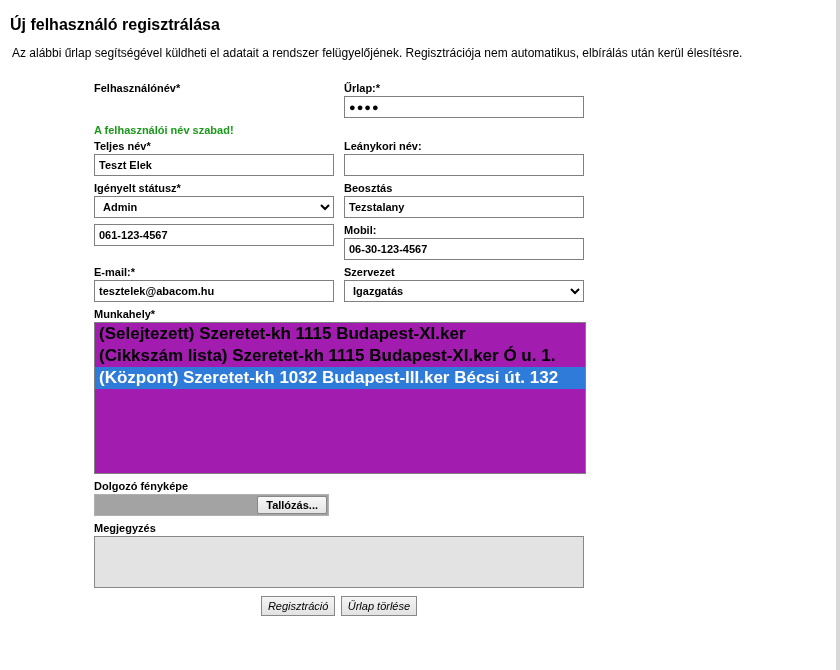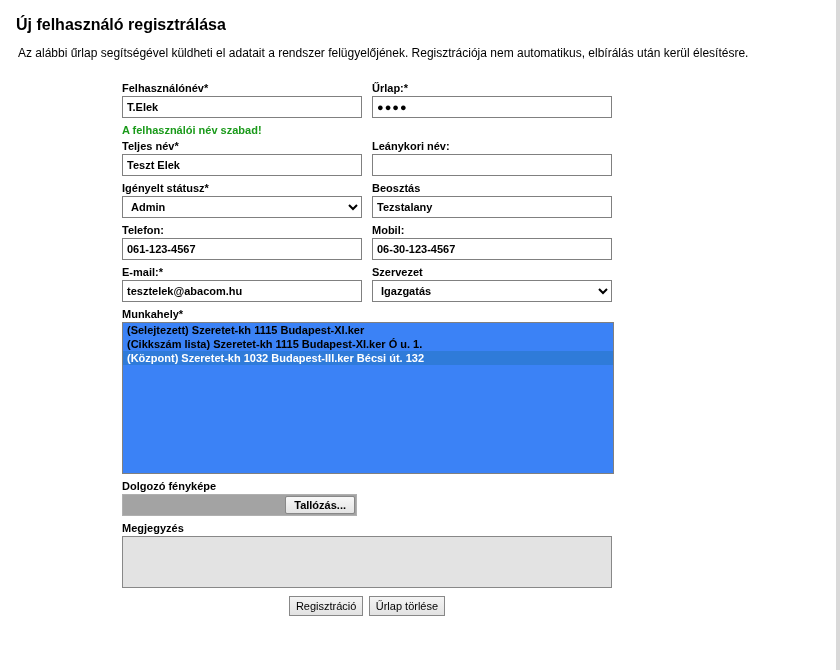--- a/index.html
+++ b/index.html
@@ -8,33 +8,33 @@
     font-family: Verdana, Geneva, sans-serif;
     font-size: 12px;
     color: #000;
     background: #fff;
   }
   .page {
     width: 840px;
     height: 670px;
     border-right: 4px solid #d9d9d9;
     box-sizing: border-box;
-    padding: 12px 16px 0 16px;
+    padding: 12px 16px 0 10px;
   }
   h1 {
     font-size: 16px;
     font-weight: bold;
     margin: 4px 0 12px 0;
   }
   .intro {
     margin: 8px 2px 22px 2px;
     font-size: 12px;
   }
   .form-wrap {
-    margin-left: 106px;
+    margin-left: 84px;
     width: 490px;
   }
   .row {
     display: flex;
     gap: 10px;
     margin-bottom: 6px;
   }
   .col {
     flex: 1;
     display: flex;
@@ -62,24 +62,24 @@
   .hint-ok {
     color: #1a9a1a;
     font-size: 11px;
     font-weight: bold;
     margin: 2px 0 4px 0;
   }
   .listbox {
     width: 100%;
     height: 150px;
     border: 1px solid #808080;
-    background: #3b82f6;
+    background: #a21caf;
     overflow-y: auto;
     font-family: Verdana, Geneva, sans-serif;
-    font-size: 11px;
+    font-size: 17px;
   }
   .listbox .opt {
     padding: 1px 4px;
     white-space: nowrap;
     font-weight: bold;
     cursor: default;
   }
   .listbox .opt.selected {
     background: #2f7bd9;
     color: #fff;
@@ -122,35 +122,35 @@
     margin-top: 8px;
   }
   .btn-row button {
     border: 1px solid #888;
     background: linear-gradient(#f4f4f4,#e2e2e2);
     font-family: Verdana, Geneva, sans-serif;
     font-size: 11px;
     padding: 3px 6px;
     margin: 0 1px;
     cursor: pointer;
+    font-style: italic;
   }
 </style>
 </head>
 <body>
 
 <div class="page">
   <h1>Új felhasználó regisztrálása</h1>
   <div class="intro">Az alábbi űrlap segítségével küldheti el adatait a rendszer felügyelőjének. Regisztrációja nem automatikus, elbírálás után kerül élesítésre.</div>
 
   <div class="form-wrap">
 
     <div class="row">
       <div class="col">
         <label class="lab">Felhasználónév*</label>
-        <input class="txt" type="text" value="T.Elek" style="">
       </div>
       <div class="col">
         <label class="lab">Űrlap:*</label>
         <input class="txt pwd" type="text" value="●●●●" style="">
       </div>
     </div>
 
     <div class="hint-ok">A felhasználói név szabad!</div>
 
     <div class="row">
@@ -172,21 +172,20 @@
         </select>
       </div>
       <div class="col">
         <label class="lab">Beosztás</label>
         <input class="txt" type="text" value="Tezstalany" style="">
       </div>
     </div>
 
     <div class="row">
       <div class="col">
-        <label class="lab">Telefon:</label>
         <input class="txt" type="text" value="061-123-4567" style="">
       </div>
       <div class="col">
         <label class="lab">Mobil:</label>
         <input class="txt" type="text" value="06-30-123-4567" style="">
       </div>
     </div>
 
     <div class="row">
       <div class="col">

